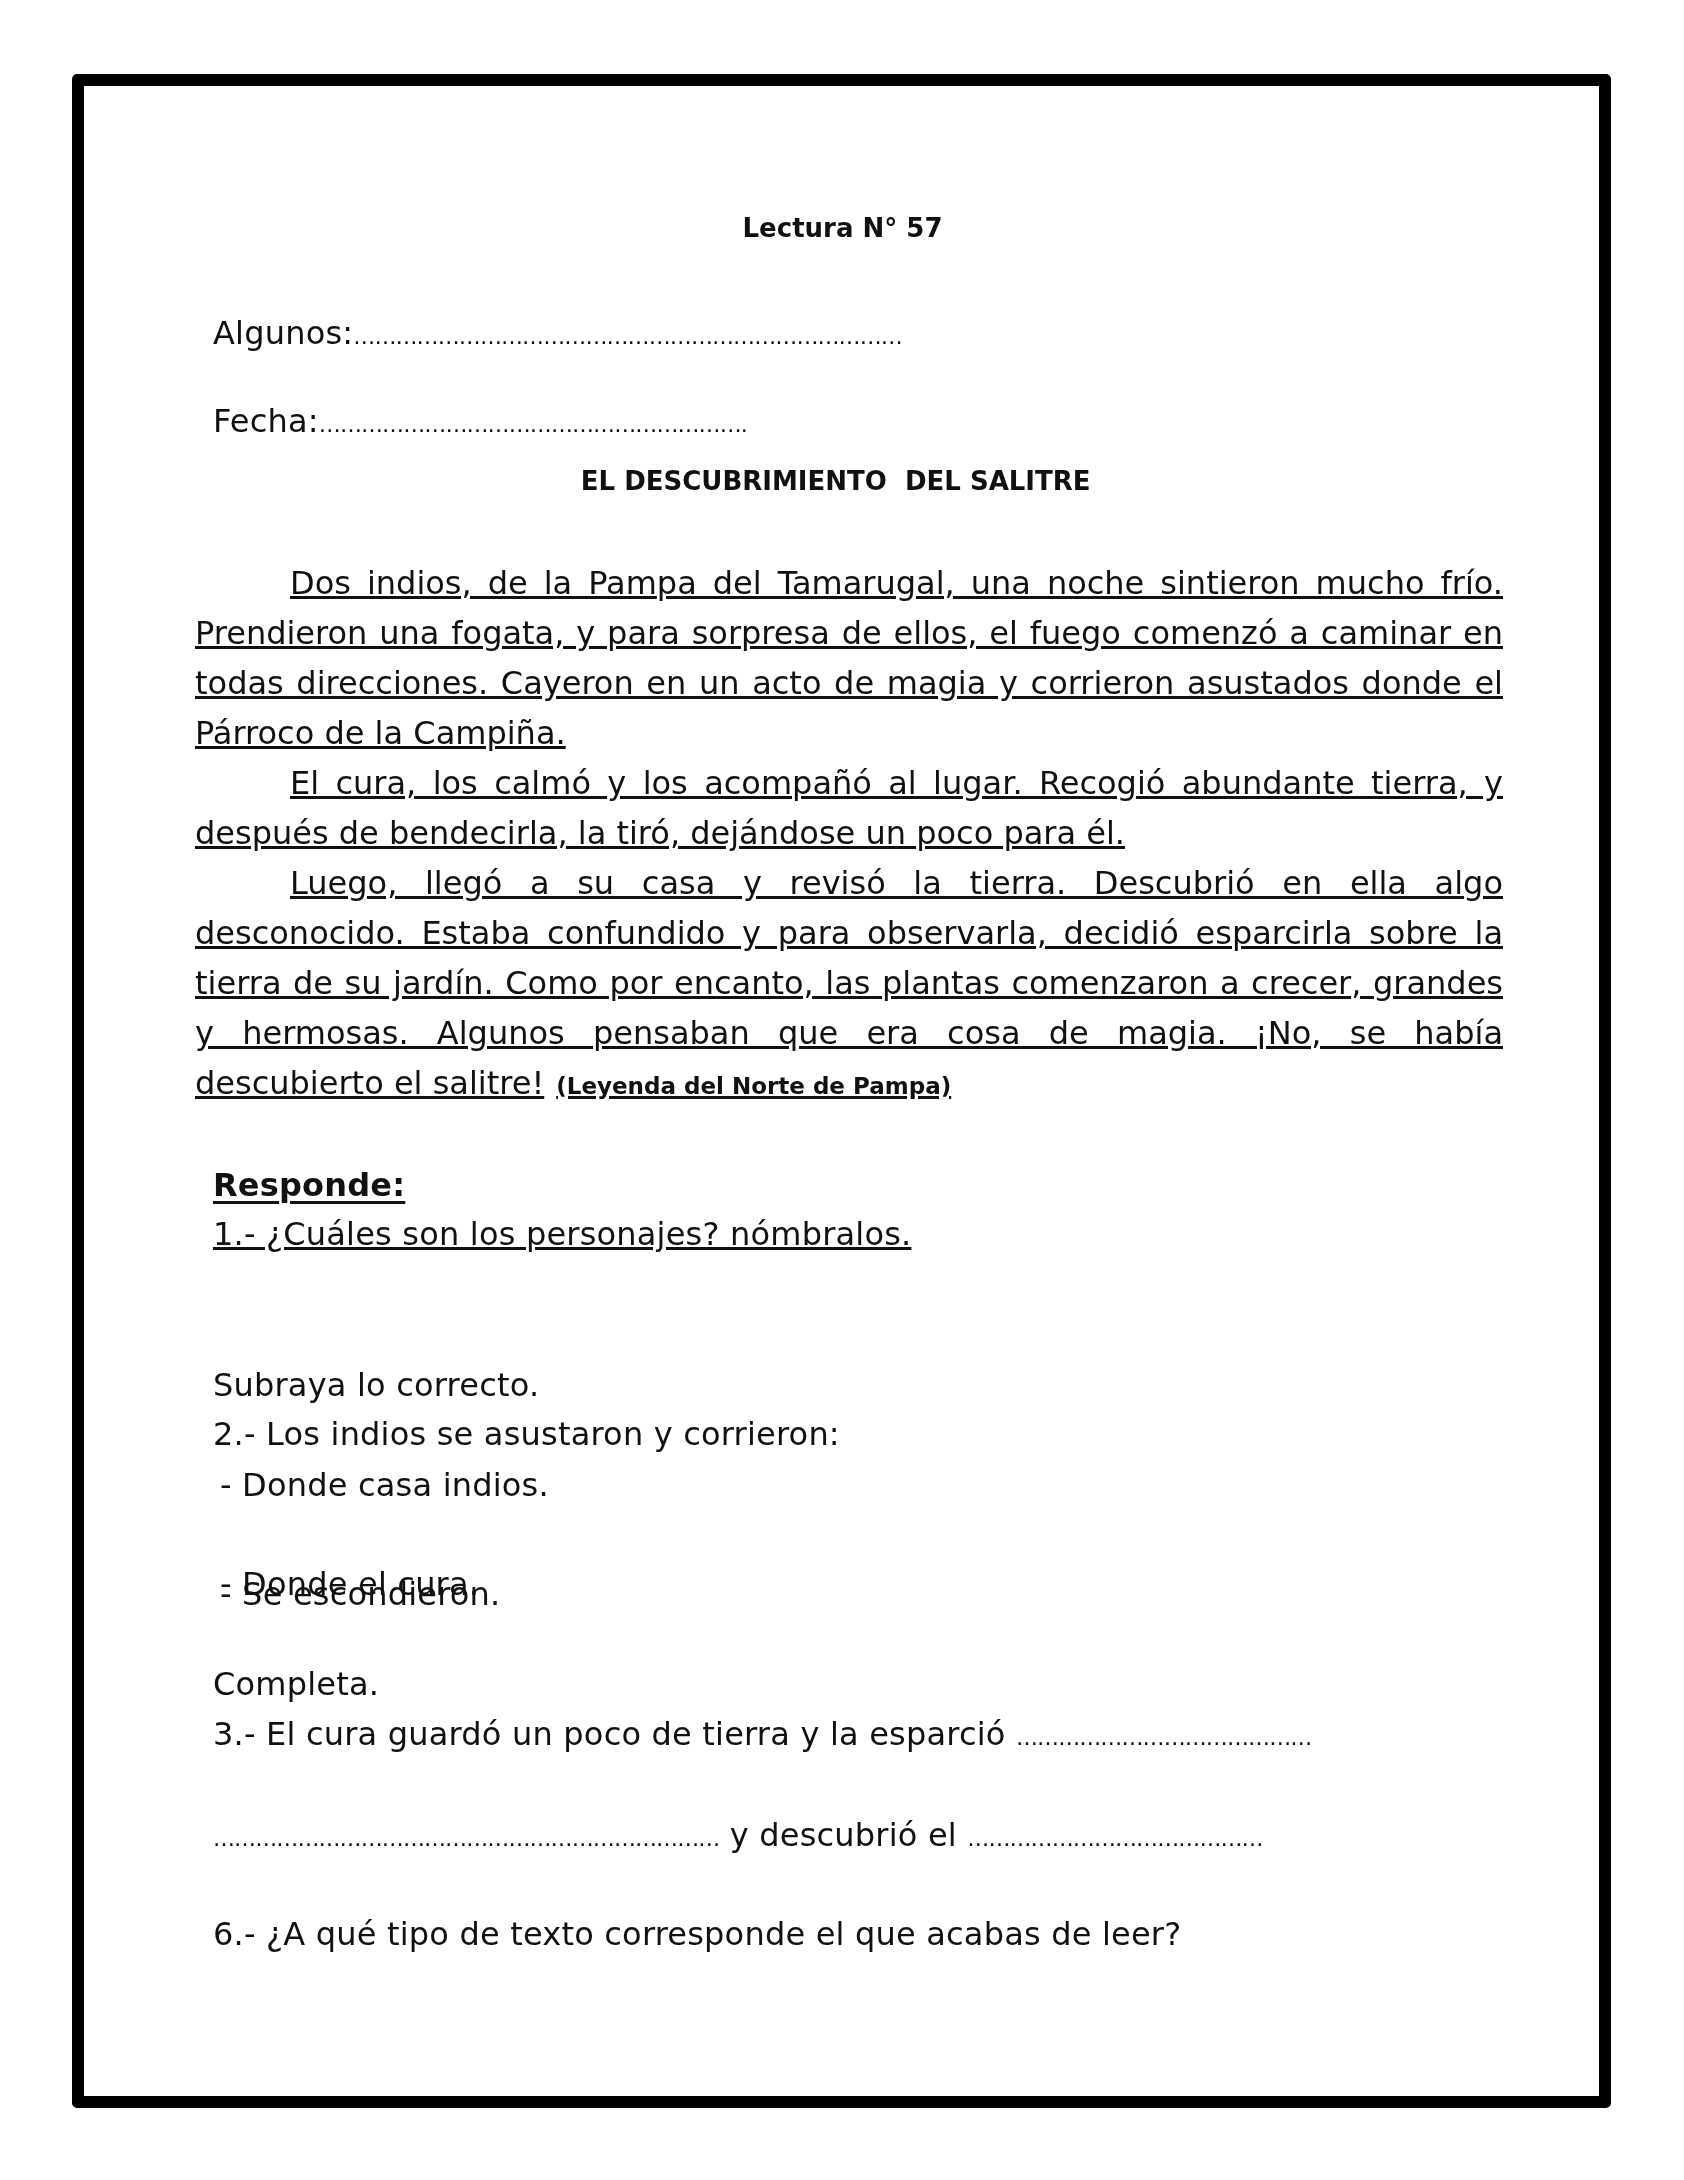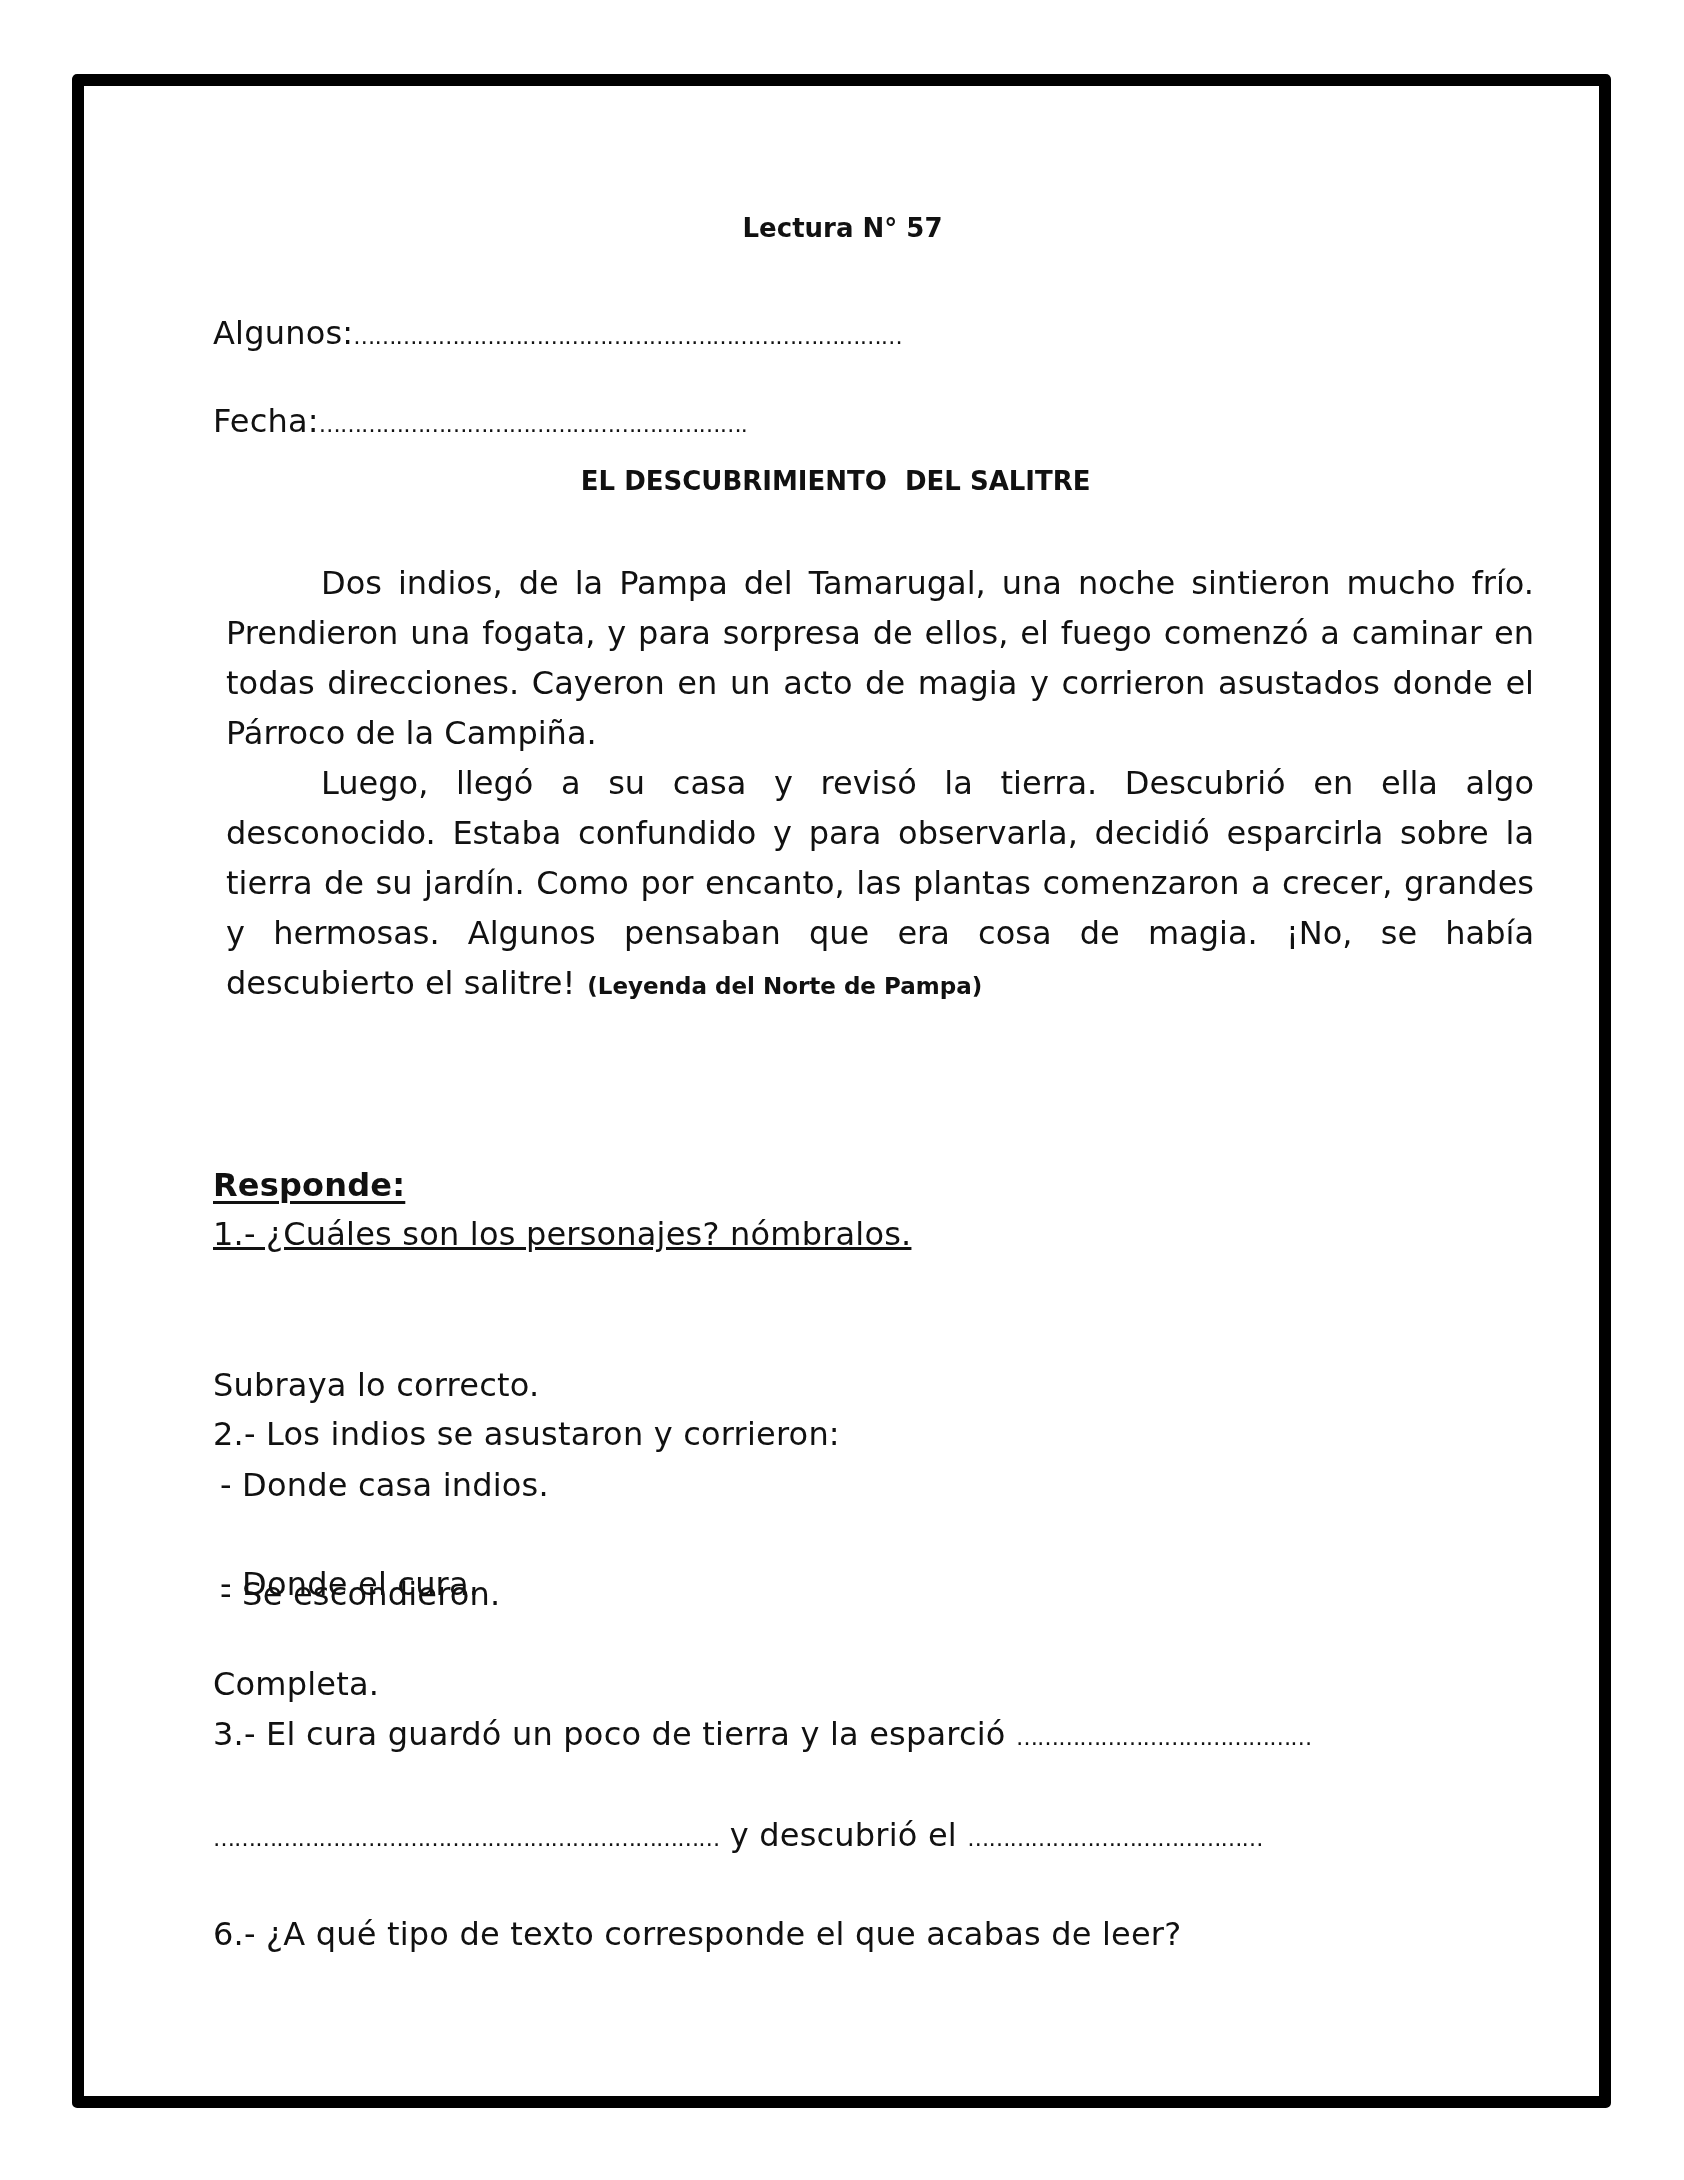--- a/index.html
+++ b/index.html
@@ -42,26 +42,27 @@
       text-decoration-thickness: 2.6px;
       font-size: 26px;
       line-height: 1;
     }
     .dots {
       letter-spacing: -0.9px;
       font-size: 22px;
     }
     .paragraph {
       position: absolute;
-      left: 226px;
+      left: 195px;
       width: 1308px;
       font-size: 32px;
       line-height: 50px;
       text-align: justify;
       text-align-last: auto;
+      text-decoration: underline;
     }
     .paragraph p {
       margin: 0;
       text-indent: 95px;
     }
     .source-note {
       font-size: 23px;
       font-weight: bold;
       margin-left: 12px;
     }
@@ -87,20 +88,21 @@
 </div>
 
 <div class="line" style="top:358px;margin-top:47px;">
   <span>Fecha:</span><span class="dots">…………………………………………………….</span>
 </div>
 
 <div class="heading" style="top:468px; left:-6.8px; white-space:pre;">EL DESCUBRIMIENTO  DEL SALITRE</div>
 
 <div class="paragraph" style="top:558px;">
   <p>Dos indios, de la Pampa  del  Tamarugal, una noche sintieron mucho frío. Prendieron una fogata, y para sorpresa de ellos, el fuego comenzó a caminar en todas direcciones. Cayeron en un acto de magia y corrieron asustados donde el Párroco de la Campiña.</p>
+  <p>El cura, los calmó y los acompañó al lugar. Recogió abundante tierra, y después de bendecirla, la tiró, dejándose un poco para él.</p>
   <p><span>Luego, llegó a su casa y revisó la tierra. Descubrió en ella algo desconocido. Estaba confundido y para  observarla, decidió esparcirla sobre la tierra de su jardín. Como por encanto, las plantas comenzaron a crecer, grandes y hermosas. Algunos pensaban que era cosa de magia. ¡No, se había descubierto el salitre!</span><span class="source-note">(Leyenda del Norte de Pampa)</span></p>
 </div>
 
 <div class="line bold-underline" style="top:1169px;">Responde:</div>
 
 <div class="line" style="top:1218px;text-decoration:underline;">1.- ¿Cuáles son los personajes? nómbralos.</div>
 
 <div class="line" style="top:1369px;">Subraya lo correcto.</div>
 
 <div class="line" style="top:1418px;">2.- Los indios se asustaron y corrieron:</div>

